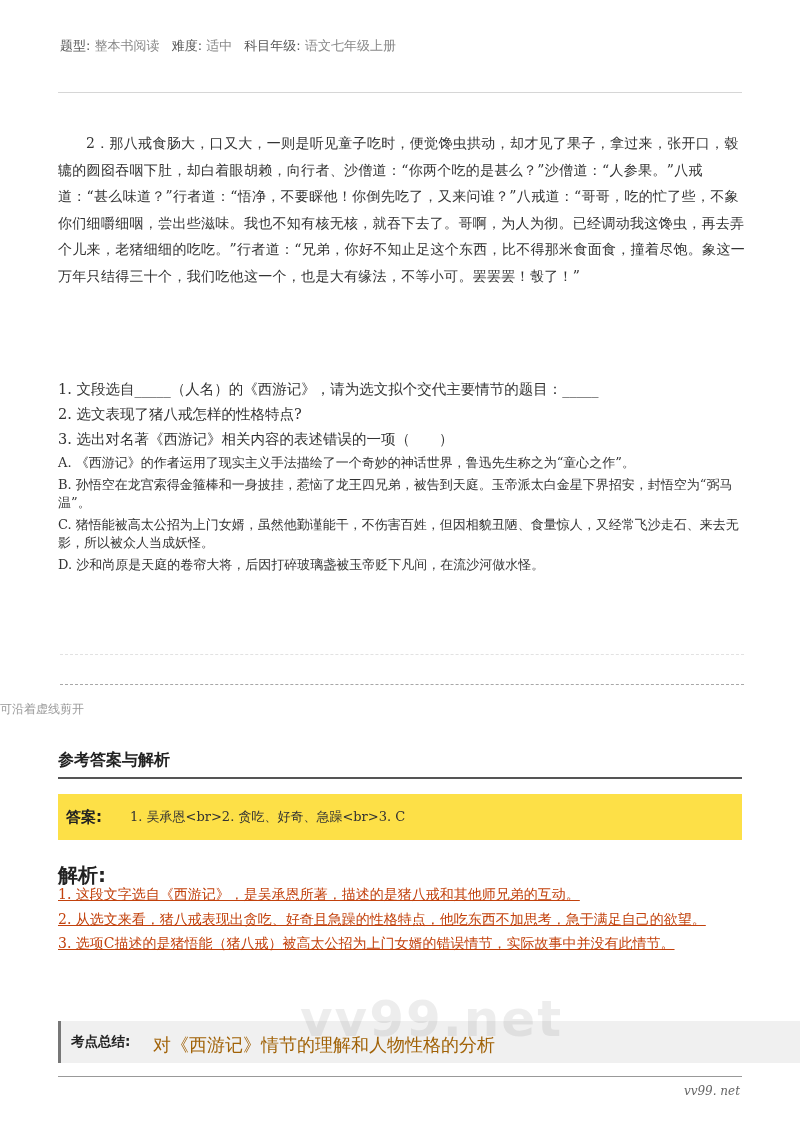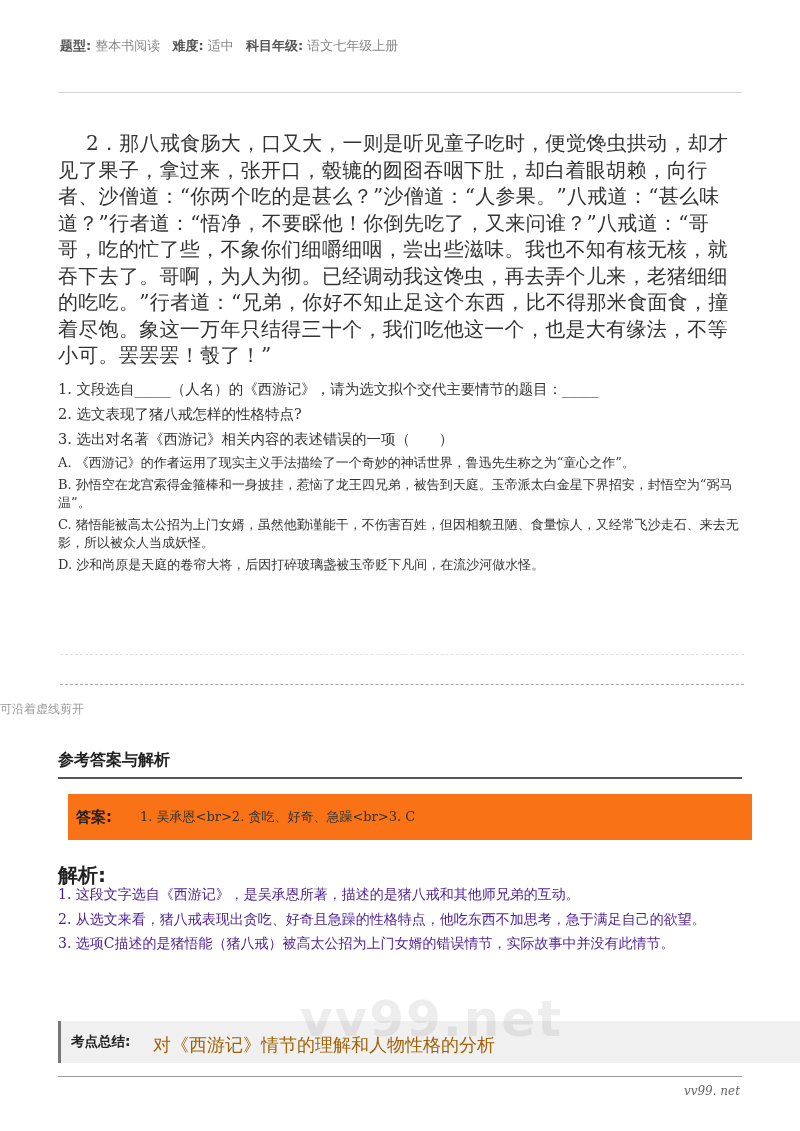--- a/index.html
+++ b/index.html
@@ -6,28 +6,28 @@
     body {
       width: 800px; height: 1131px; position: relative; overflow: hidden;
       font-family: "DejaVu Serif", "Liberation Serif", serif;
       color: #2b2b2b;
     }
     .meta {
       position: absolute; left: 60px; top: 37px;
       font-size: 13px; color: #888;
       font-family: "DejaVu Sans", "Liberation Sans", sans-serif;
     }
-    .meta b { color: #555; font-weight: bold; }
+    .meta b { color: #555; font-weight: normal; }
     .meta .gap { display: inline-block; width: 8px; }
     .top-rule {
       position: absolute; left: 58px; top: 92px; width: 684px; height: 1px; background: #d6d6d6;
     }
     .passage {
       position: absolute; left: 58px; top: 130px; width: 690px;
-      font-size: 20px; line-height: 26.5px; color: #333;
+      font-size: 14px; line-height: 26.5px; color: #333;
       text-indent: 28px; letter-spacing: 0.3px;
     }
     .questions {
       position: absolute; left: 58px; top: 377px; width: 700px;
       font-size: 14.5px; color: #333;
     }
     .q { line-height: 25px; }
     .options { margin-top: 2px; font-size: 13px; color: #333; line-height: 18px; }
     .opt { margin-bottom: 4px; }
     .dash1, .dash2 {
@@ -43,37 +43,37 @@
     }
     .ans-title {
       position: absolute; left: 58px; top: 750px;
       font-size: 16px; font-weight: bold; color: #222;
       font-family: "DejaVu Sans", "Liberation Sans", sans-serif;
     }
     .ans-rule {
       position: absolute; left: 58px; top: 777px; width: 684px; height: 2px; background: #555;
     }
     .ans-box {
-      position: absolute; left: 68px; top: 794px; width: 684px; height: 46px;
-      background: #f97316;
+      position: absolute; left: 58px; top: 794px; width: 684px; height: 46px;
+      background: #fde047;
     }
     .ans-box .label {
       position: absolute; left: 8px; top: 14px; font-size: 15px; font-weight: bold; color: #222;
       font-family: "DejaVu Sans", "Liberation Sans", sans-serif;
     }
     .ans-box .val {
       position: absolute; left: 72px; top: 14px; font-size: 13px; color: #333;
     }
     .exp-title {
       position: absolute; left: 58px; top: 862px; font-size: 20px; font-weight: bold; color: #222;
       font-family: "DejaVu Sans", "Liberation Sans", sans-serif;
     }
     .exp {
       position: absolute; left: 58px; top: 882px; width: 690px;
-      font-size: 14px; line-height: 24.5px; color: #4c1d95;
+      font-size: 14px; line-height: 24.5px; color: #c2410c; text-decoration: underline;
     }
     .summary {
       position: absolute; left: 58px; top: 1021px; width: 764px; height: 42px;
       background: #f0f0f0; border-left: 3px solid #777; box-sizing: border-box;
     }
     .summary .label {
       position: absolute; left: 10px; top: 12px; font-size: 13.5px; font-weight: bold; color: #222;
       font-family: "DejaVu Sans", "Liberation Sans", sans-serif;
     }
     .summary .val {

